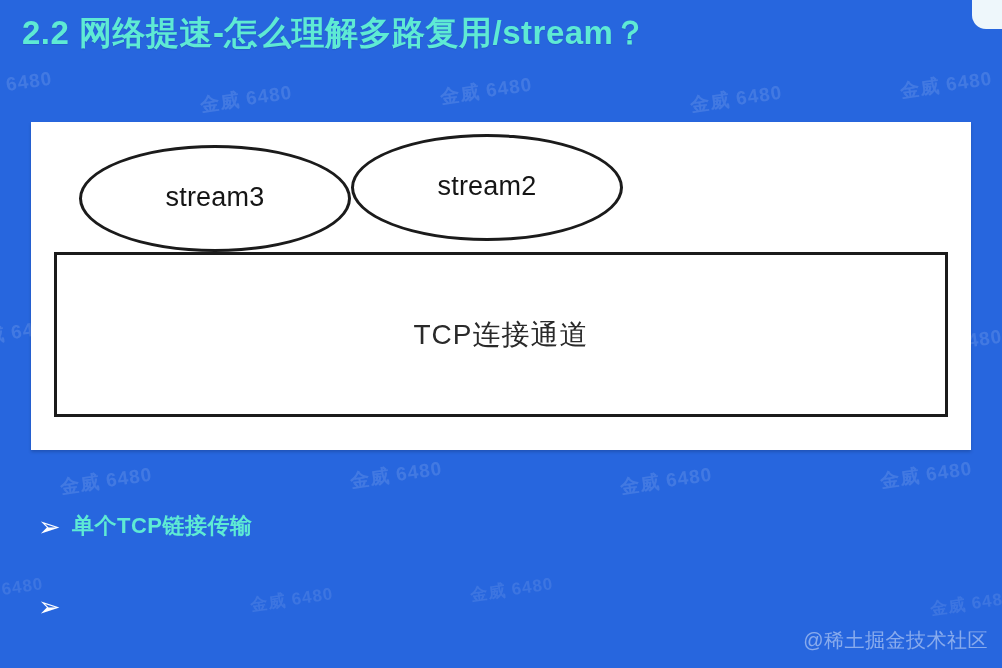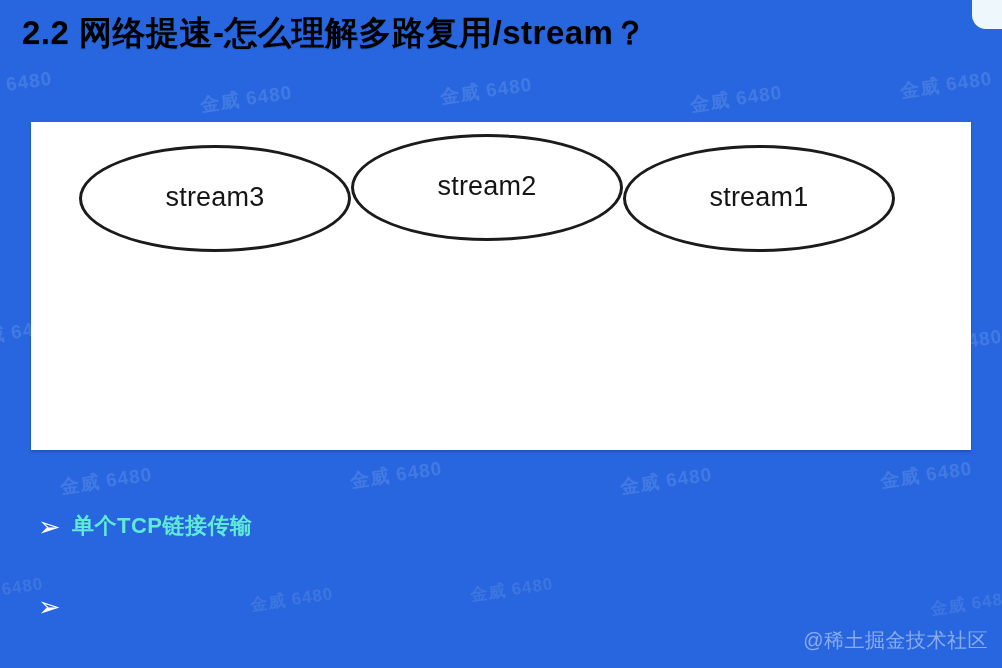--- a/index.html
+++ b/index.html
@@ -54,21 +54,21 @@
     background: #eef7fb;
     border-bottom-left-radius: 14px;
     z-index: 30;
   }
 
   
   #title {
     position: absolute;
     left: 22px;
     top: 11px;
-    color: #000000;
+    color: #5eead4;
     font-size: 33px;
     font-weight: bold;
     letter-spacing: 0.5px;
     z-index: 20;
     white-space: nowrap;
     text-shadow: 0 1px 1px rgba(0,0,0,0.10);
   }
 
   
   #diagram-panel {
@@ -199,32 +199,32 @@
     <span class="wm sub" style="left:470px;  top:578px;">金威 6480</span>
     <span class="wm sub" style="left:930px;  top:592px;">金威 6480</span>
   </div>
 
   <div id="corner-notch"></div>
 
   <div id="title">2.2 网络提速-怎么理解多路复用/stream？</div>
 
   <div id="diagram-panel">
 
+    <div id="tcp-box">
+      <span class="tcp-label">TCP连接通道</span>
+    </div>
 
     <div id="ellipse-stream3" class="stream-ellipse">
       <span class="stream-label">stream3</span>
     </div>
 
     <div id="ellipse-stream2" class="stream-ellipse">
       <span class="stream-label">stream2</span>
     </div>
 
-    <div id="ellipse-stream1" class="stream-ellipse">
-      <span class="stream-label">stream1</span>
-    </div>
 
   </div>
 
   <div id="bullet-list">
     <div class="bullet-row">
       <span class="bullet-arrow">➢</span>
       <span class="bullet-text">单个TCP链接传输</span>
     </div>
     <div class="bullet-row">
       <span class="bullet-arrow">➢</span>

